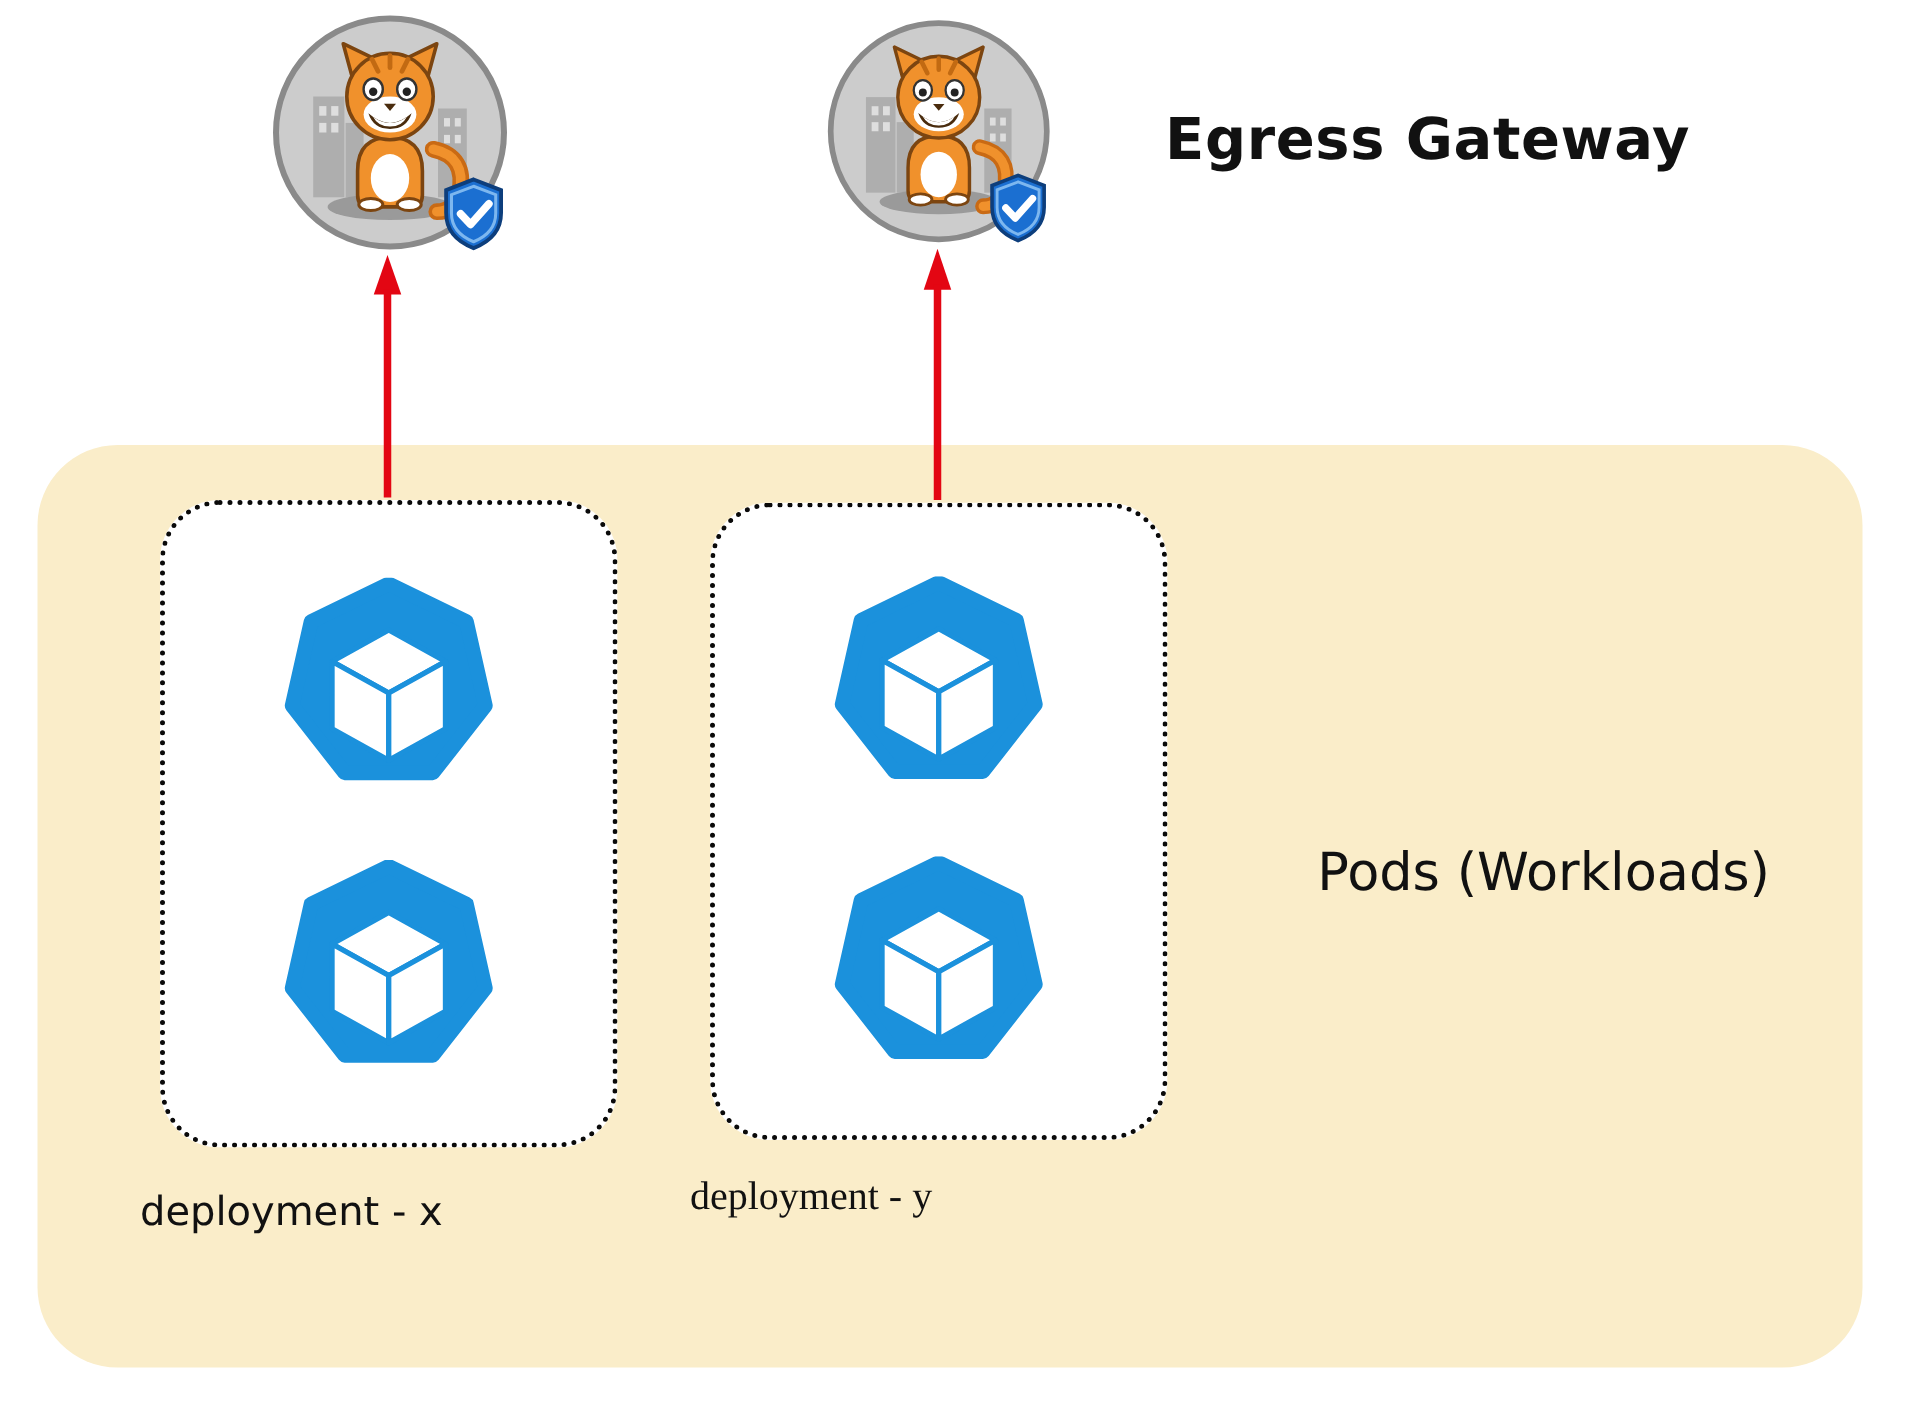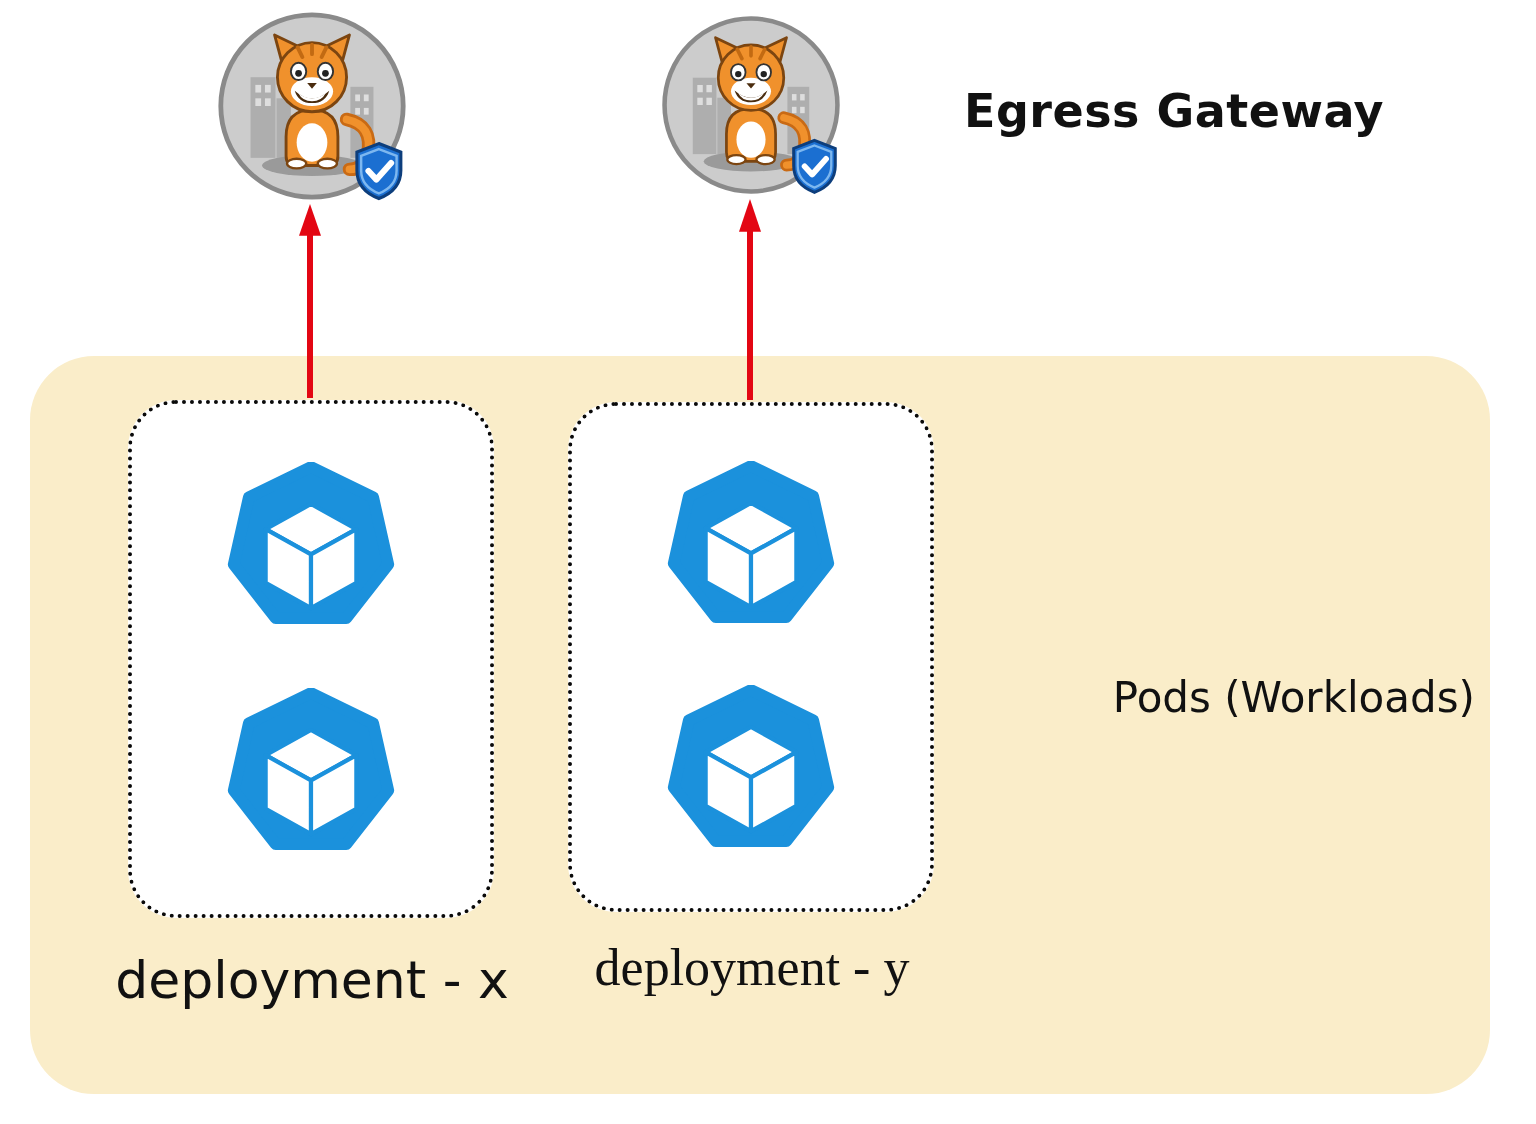--- a/index.html
+++ b/index.html
@@ -43,31 +43,30 @@
 
   .arrow { position: absolute; }
   .arrow-1 { left: 292px; top: 202px; width: 36px; height: 198px; }
   .arrow-2 { left: 732px; top: 197px; width: 36px; height: 205px; }
   .arrow svg { width: 100%; height: 100%; display: block; }
 
   .egress-title {
     position: absolute; left: 932px; top: 84px;
     font-size: 46px; font-weight: 700; letter-spacing: 0.5px; color: var(--text);
     white-space: nowrap;
-    margin-left: 32px;
   }
 
   .ns-label {
     position: absolute; left: 995px; top: 668px; width: 480px;
-    font-size: 42px; line-height: 1.42; text-align: right; color: var(--text);
+    font-size: 42px; line-height: 1.42; text-align: center; color: var(--text);
   }
 
   .dep-label {
-    position: absolute; width: 400px; text-align: center;
-    font-size: 52px; color: var(--text); white-space: nowrap;
+    position: absolute; width: 400px; text-align: left;
+    font-size: 32px; color: var(--text); white-space: nowrap;
   }
   .label-x { left: 112px; top: 950px; }
   .label-y { left: 552px; top: 938px; font-family: Liberation Serif, serif; }
 
   .defs-holder { position: absolute; width: 0; height: 0; overflow: hidden; }
 </style>
 </head>
 <body>
 
 <div class="canvas">

